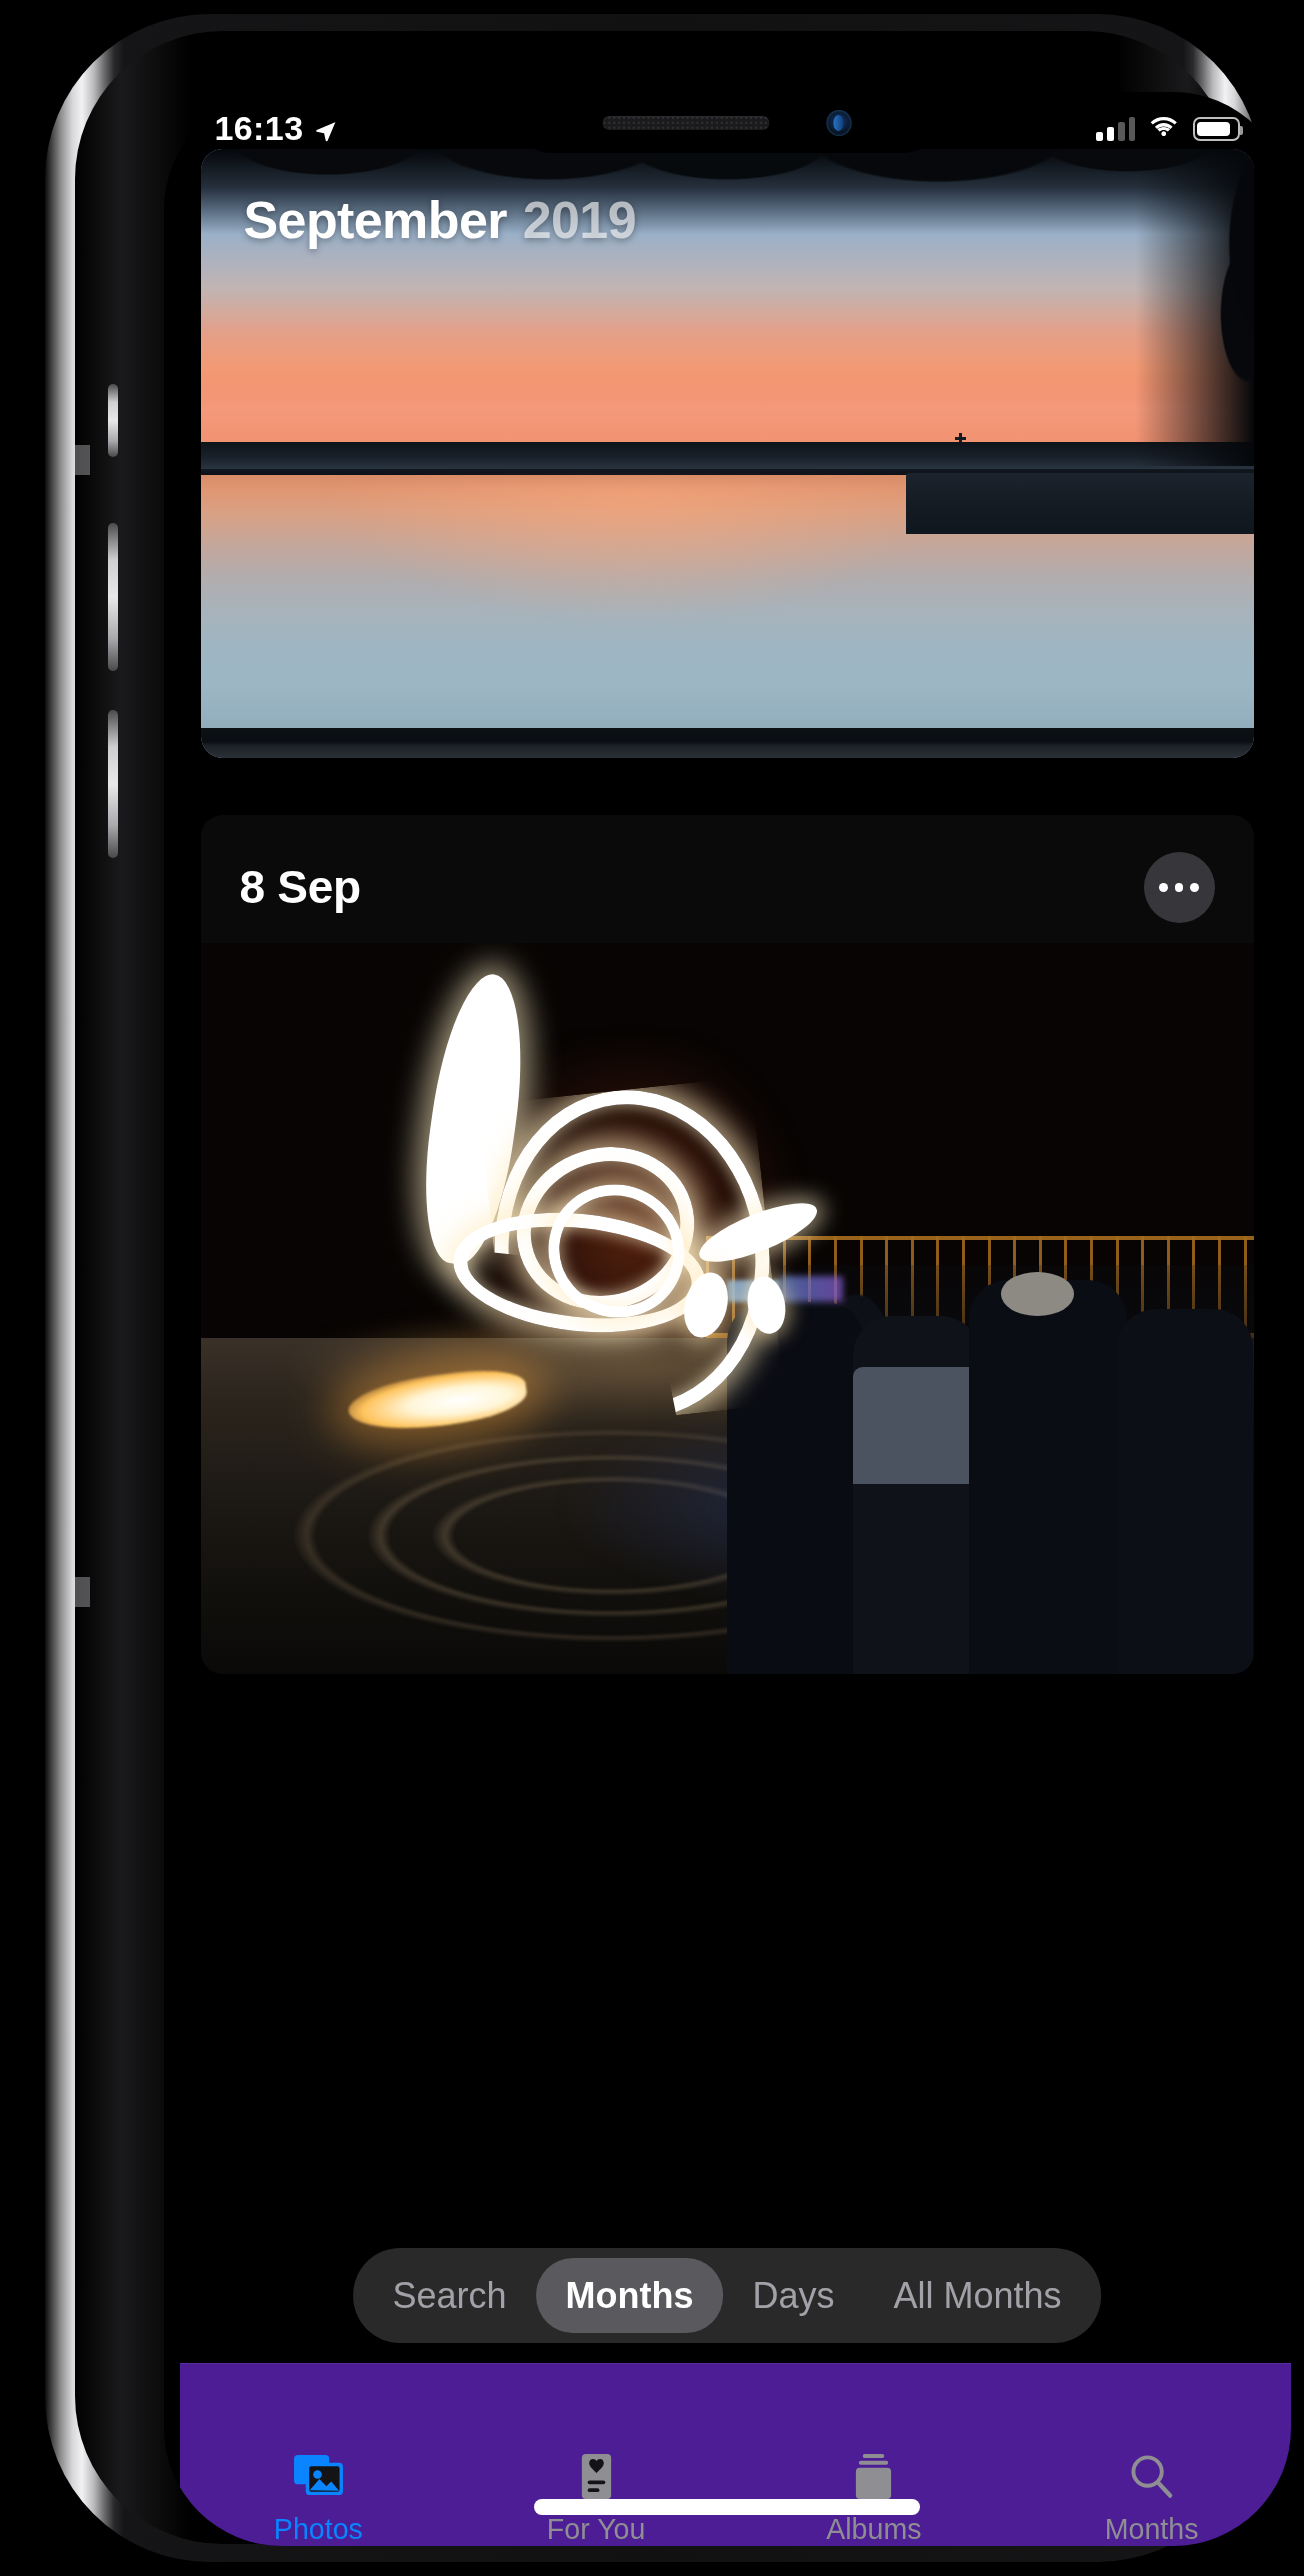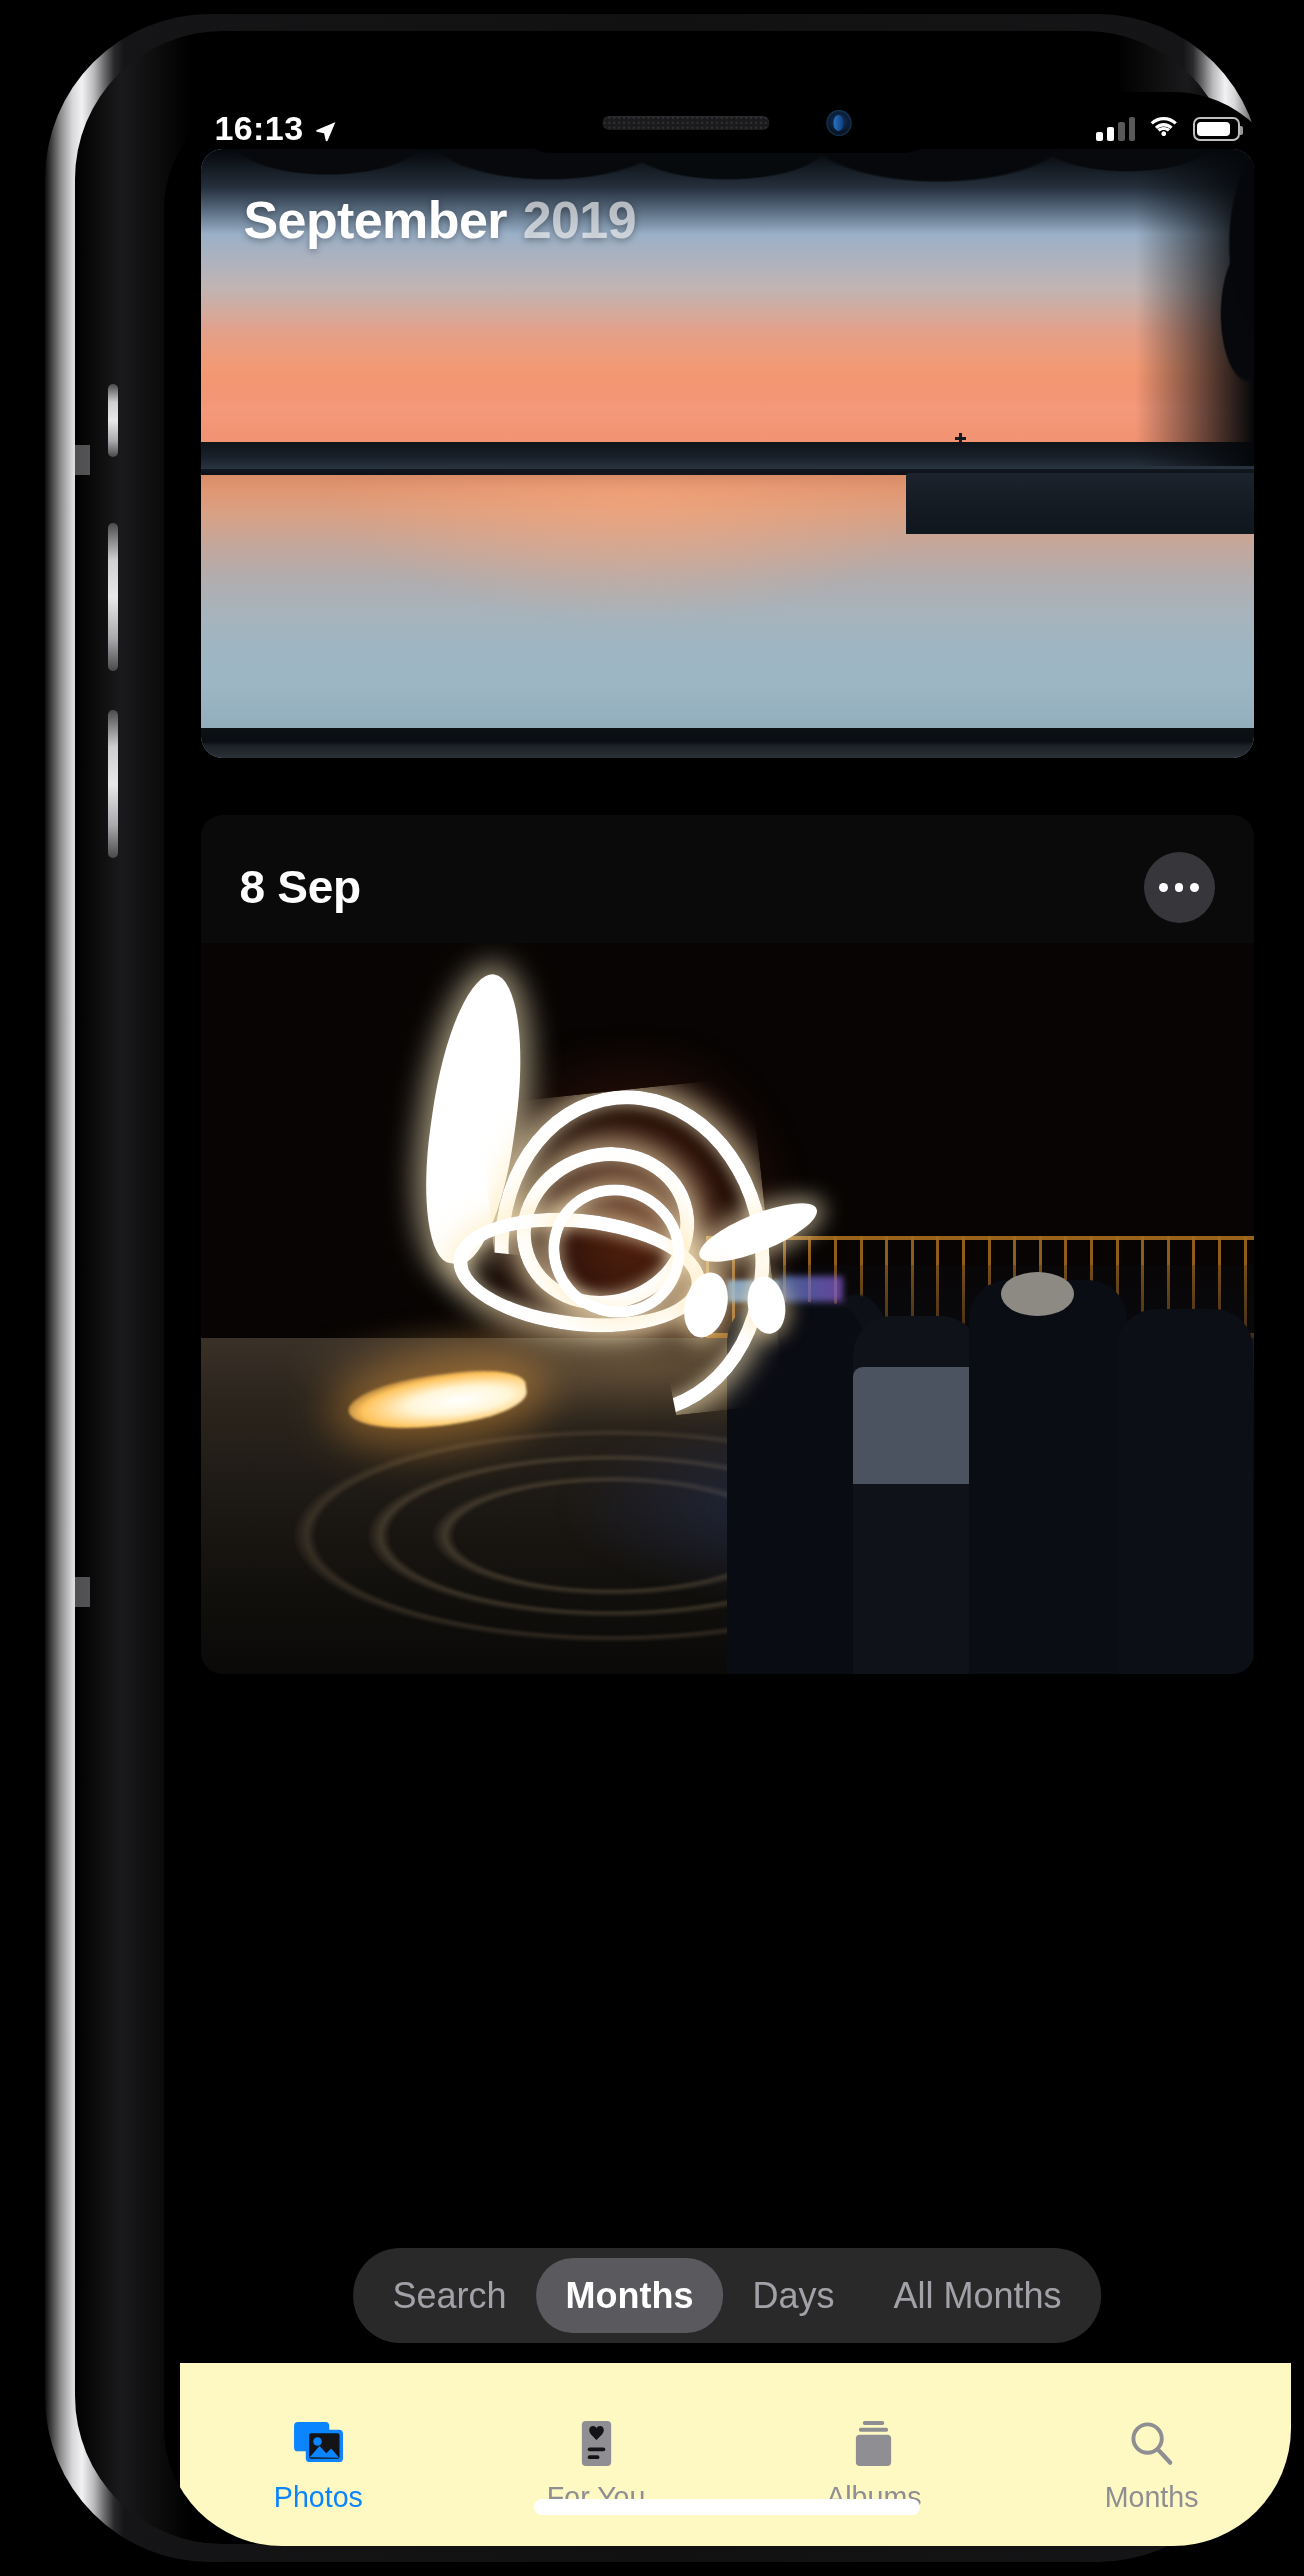--- a/index.html
+++ b/index.html
@@ -417,23 +417,23 @@
     border-radius:37px; white-space:nowrap;
     font-weight:400;
   }
   .seg.active {
     background:#5a5a5e; color:#fff; font-weight:700;
   }
 
   
   .tabbar {
     position:absolute; left:16px; right:0; bottom:0; height:183px;
-    background:#fef9c3;
+    background:#4c1d95;
     border-top:1px solid rgba(255,255,255,.07);
-    display:flex; align-items:center; z-index:25;
+    display:flex; align-items:flex-end; z-index:25;
     padding-top:21.7px;
   }
   .tab { flex:1; display:flex; flex-direction:column; align-items:center; gap:11.8px; }
   .tab-icon { width:57px; height:51px; display:flex; align-items:center; justify-content:center; }
   .tab-label { font-size:28.6px; color:#8e8e93; }
   .tab.active .tab-label { color:#0a84ff; font-weight:500; }
 
   .home-indicator {
     position:absolute; left:50%; transform:translateX(-50%);
     bottom:31.5px; width:386px; height:15.8px;

